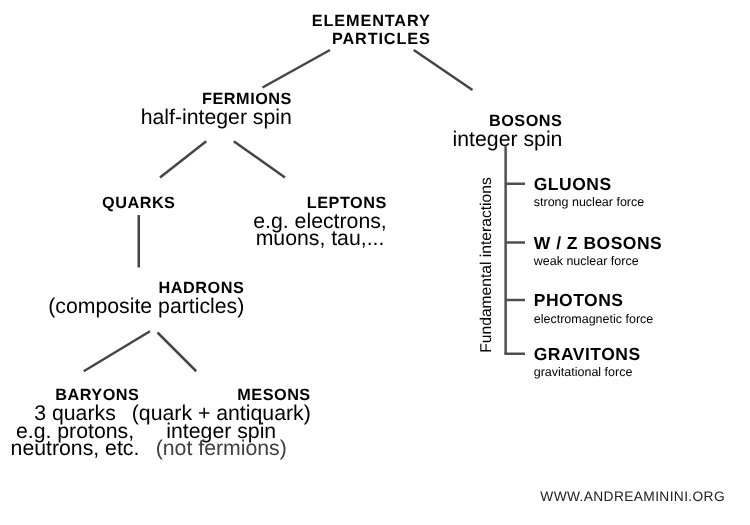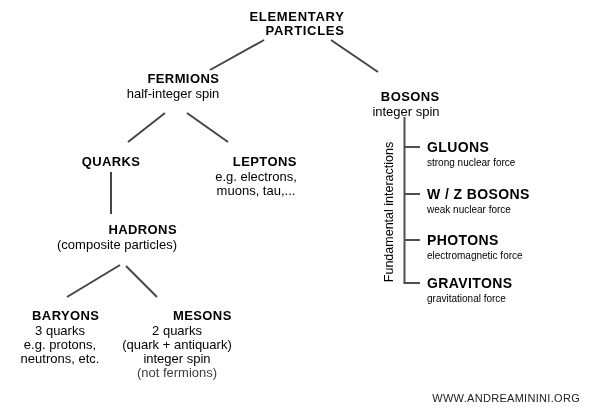--- a/index.html
+++ b/index.html
@@ -33,21 +33,21 @@
     font-size: 13px;
     font-weight: bold;
     line-height: 15px;
     letter-spacing: 0.4px;
     text-align: right;
   }
   .node .subs {
     margin-top: 1px;
   }
   .node .s {
-    font-size: 13px;
+    font-size: 17px;
     line-height: 14px;
     font-weight: normal;
   }
   .root-node .t {
     line-height: 14px;
     letter-spacing: 0.7px;
   }
   .note-red {
     color: #404040;
   }
@@ -153,21 +153,20 @@
     <div class="subs">
       <div class="s">3 quarks</div>
       <div class="s">e.g. protons,</div>
       <div class="s">neutrons, etc.</div>
     </div>
   </div>
 
   <div class="node" style="left:177px; top:308px;">
     <div class="t">MESONS</div>
     <div class="subs">
-      <div class="s">2 quarks</div>
       <div class="s">(quark + antiquark)</div>
       <div class="s">integer spin</div>
       <div class="s note-red">(not fermions)</div>
     </div>
   </div>
 
   <div class="vlabel">Fundamental interactions</div>
 
   <div class="force" style="top:139px;">
     <div class="t">GLUONS</div>

